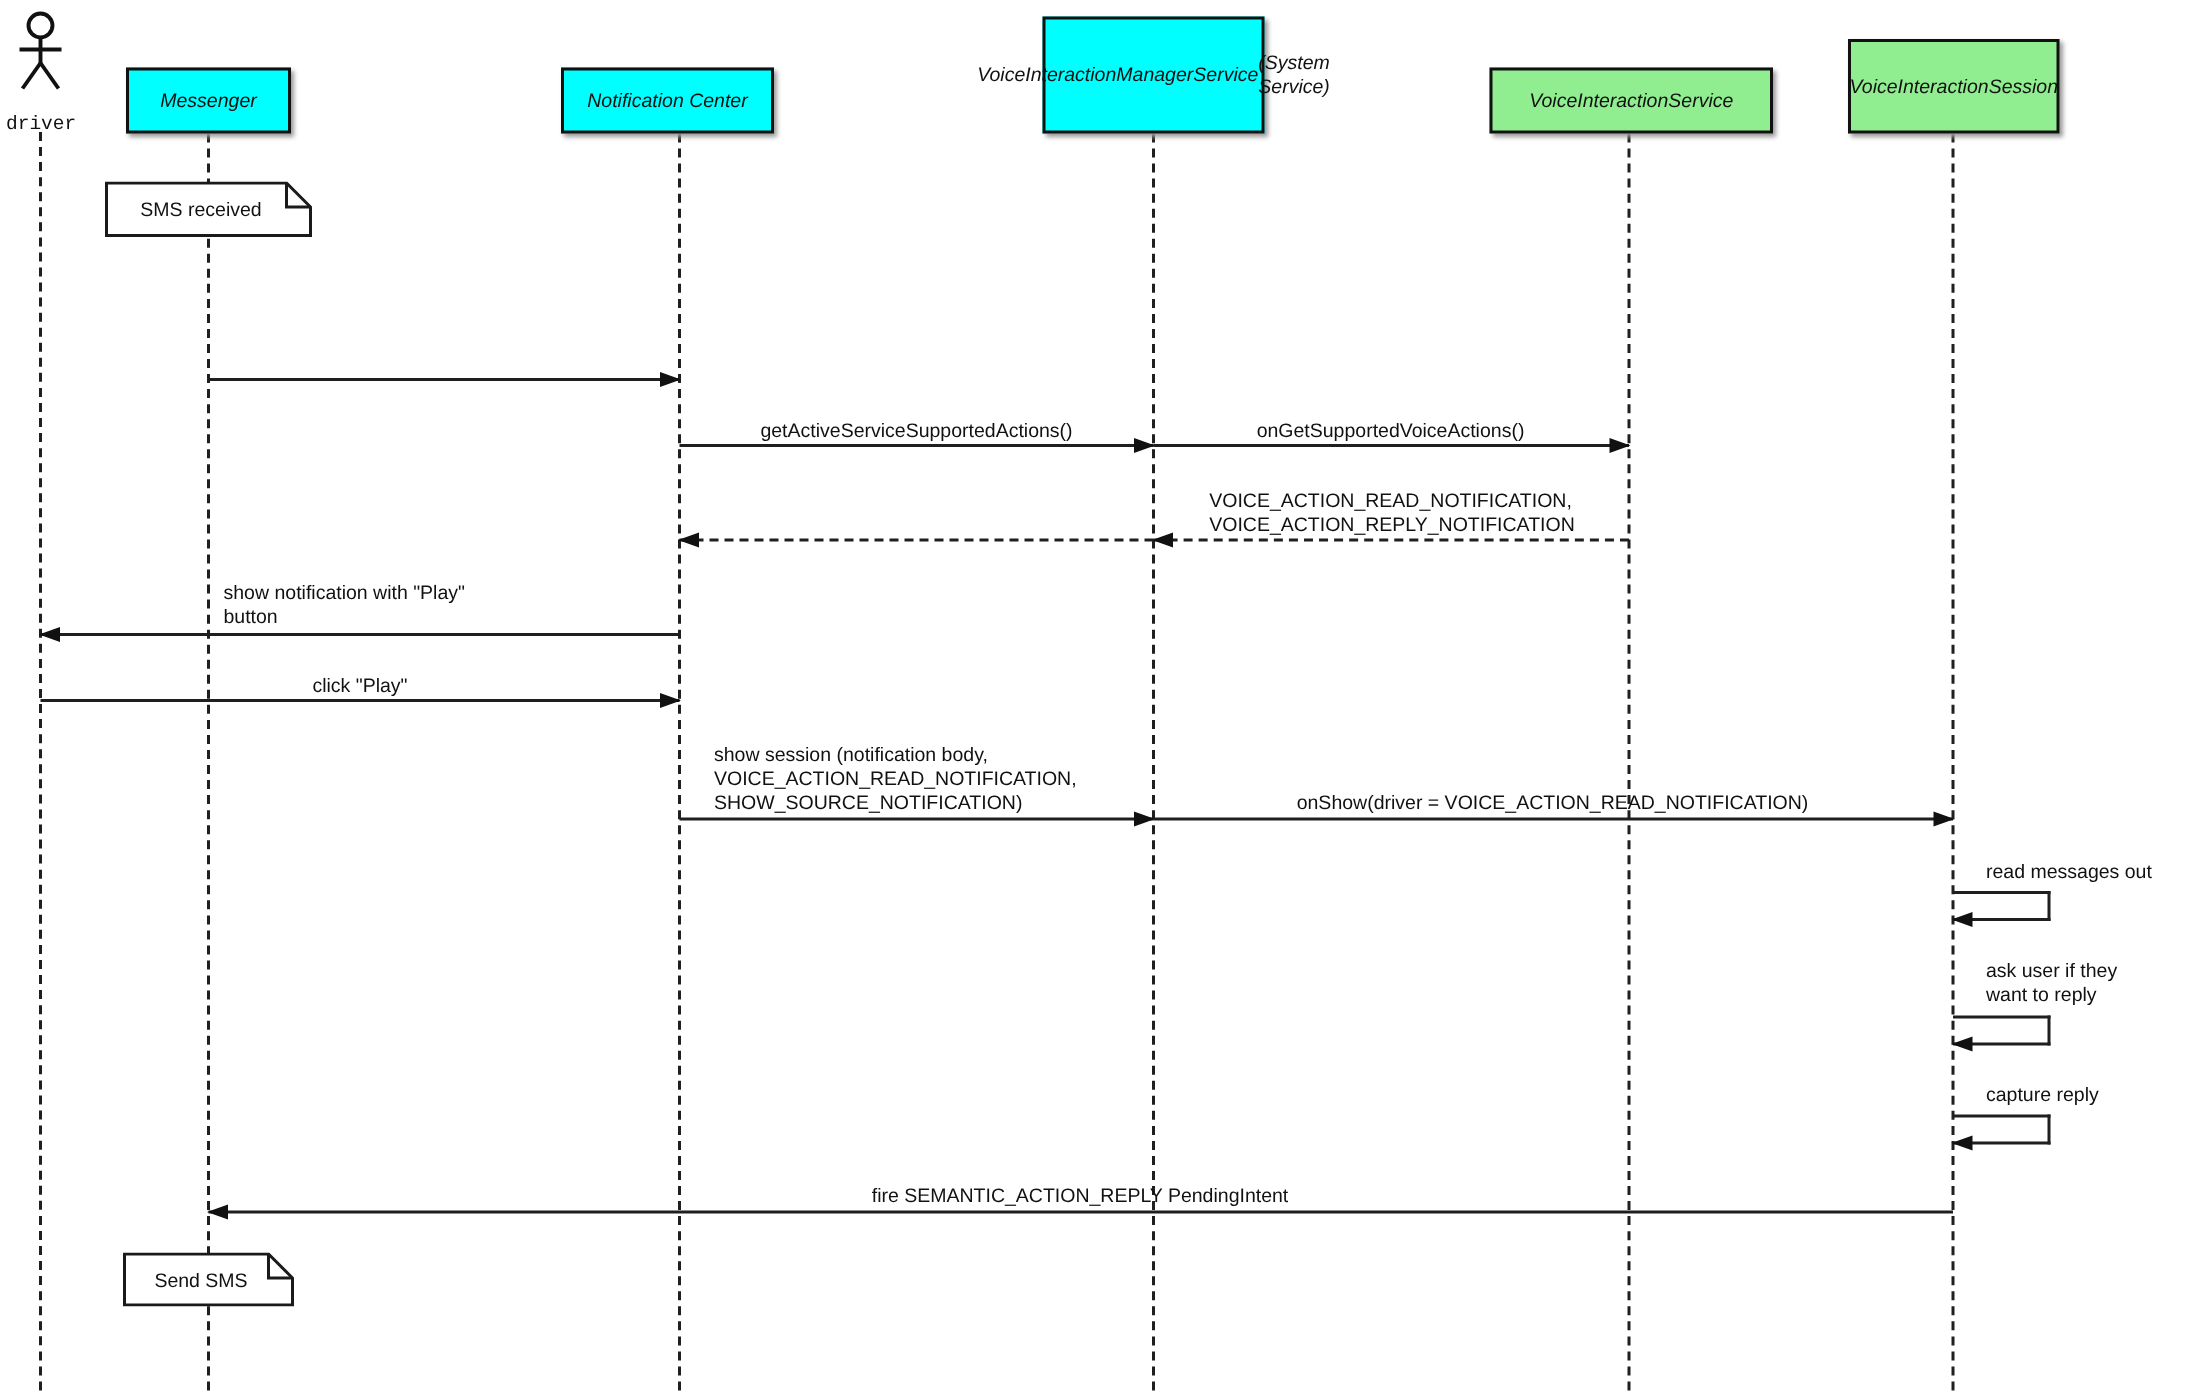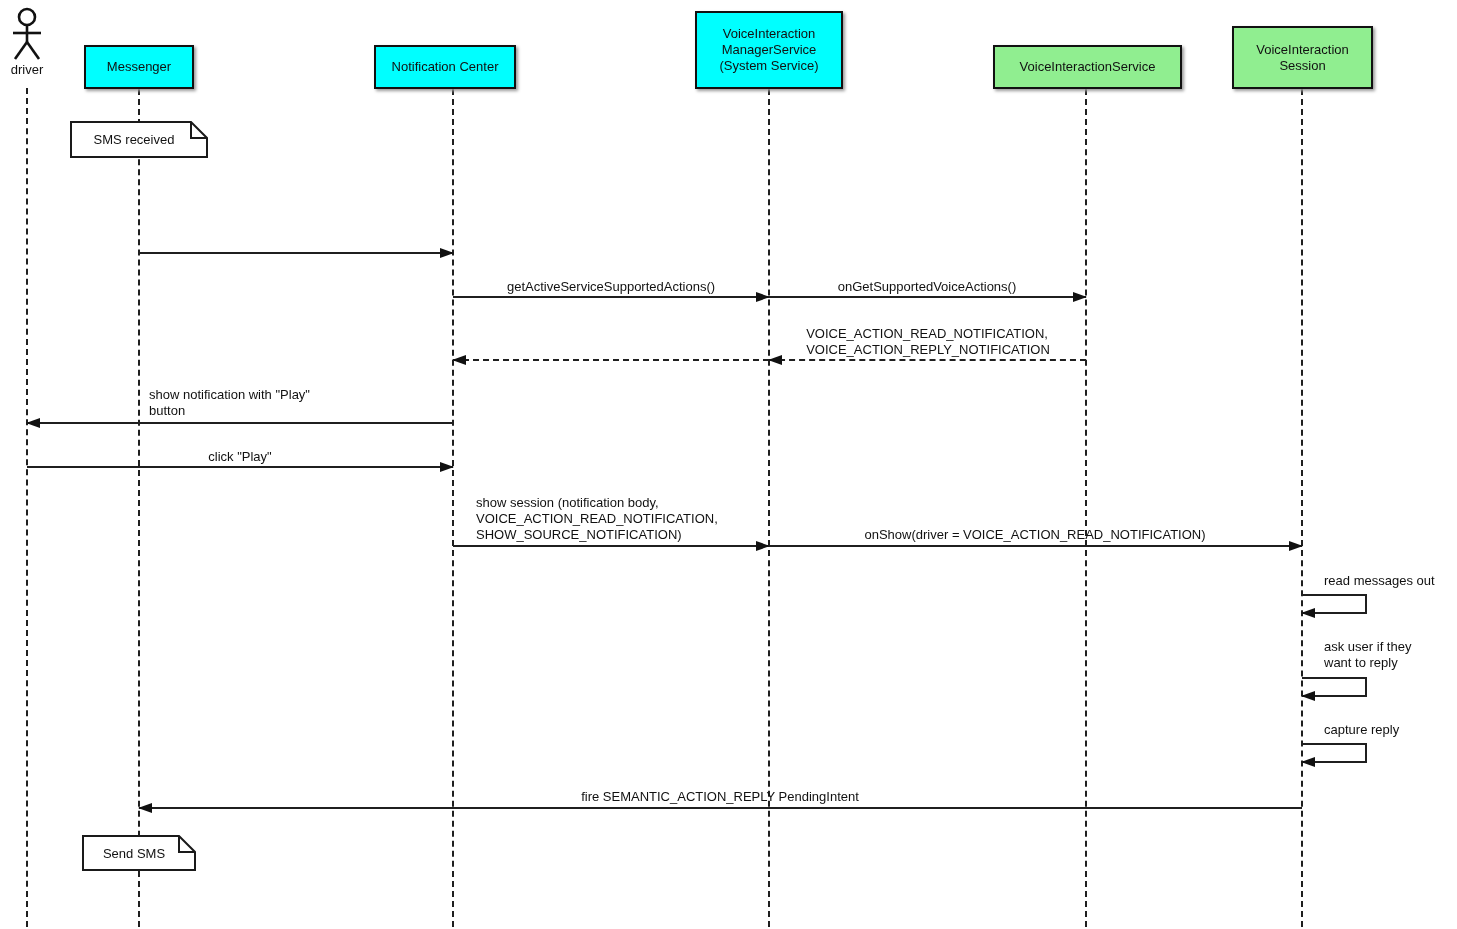--- a/index.html
+++ b/index.html
@@ -5,30 +5,31 @@
   html,body{margin:0;padding:0;background:#ffffff;}
   #stage{
     position:relative;width:1457px;height:929px;background:#ffffff;overflow:hidden;
     font-family:"Liberation Sans",sans-serif;color:#111;
   }
   
   .lifeline{position:absolute;width:0;border-left:2px dashed #1f1f1f;z-index:1;}
   
   .head{
     position:absolute;box-sizing:border-box;border:2px solid #111;
-    display:flex;flex-direction:column;align-items:center;justify-content:center;
+    display:flex;flex-direction:row;align-items:center;justify-content:center;
     text-align:center;font-size:13px;line-height:16px;z-index:3;
     box-shadow:2px 2px 3px #9b9b9b;
+    font-style:italic;
   }
   .cyan{background:#00ffff;}
   .green{background:#90ee90;}
   
   .actor{position:absolute;z-index:3;text-align:center;}
   .actor svg{display:block;margin:0 auto;}
-  .actor .actor-label{font-size:13px;line-height:15px;margin-top:0;}
+  .actor .actor-label{font-size:13px;line-height:15px;margin-top:13px;font-family:Liberation Mono, monospace;}
   
   .msg{position:absolute;height:0;border-top:2px solid #1f1f1f;z-index:2;}
   .msg.dashed{border-top-style:dashed;}
   .ah{position:absolute;width:0;height:0;top:-6px;
       border-top:5px solid transparent;border-bottom:5px solid transparent;}
   .ah.right{right:-1px;border-left:14px solid #111;}
   .ah.left{left:-1px;border-right:14px solid #111;}
   .label{position:absolute;font-size:13px;line-height:16px;white-space:nowrap;z-index:2;}
   .label.center{transform:translateX(-50%);text-align:center;}
   

